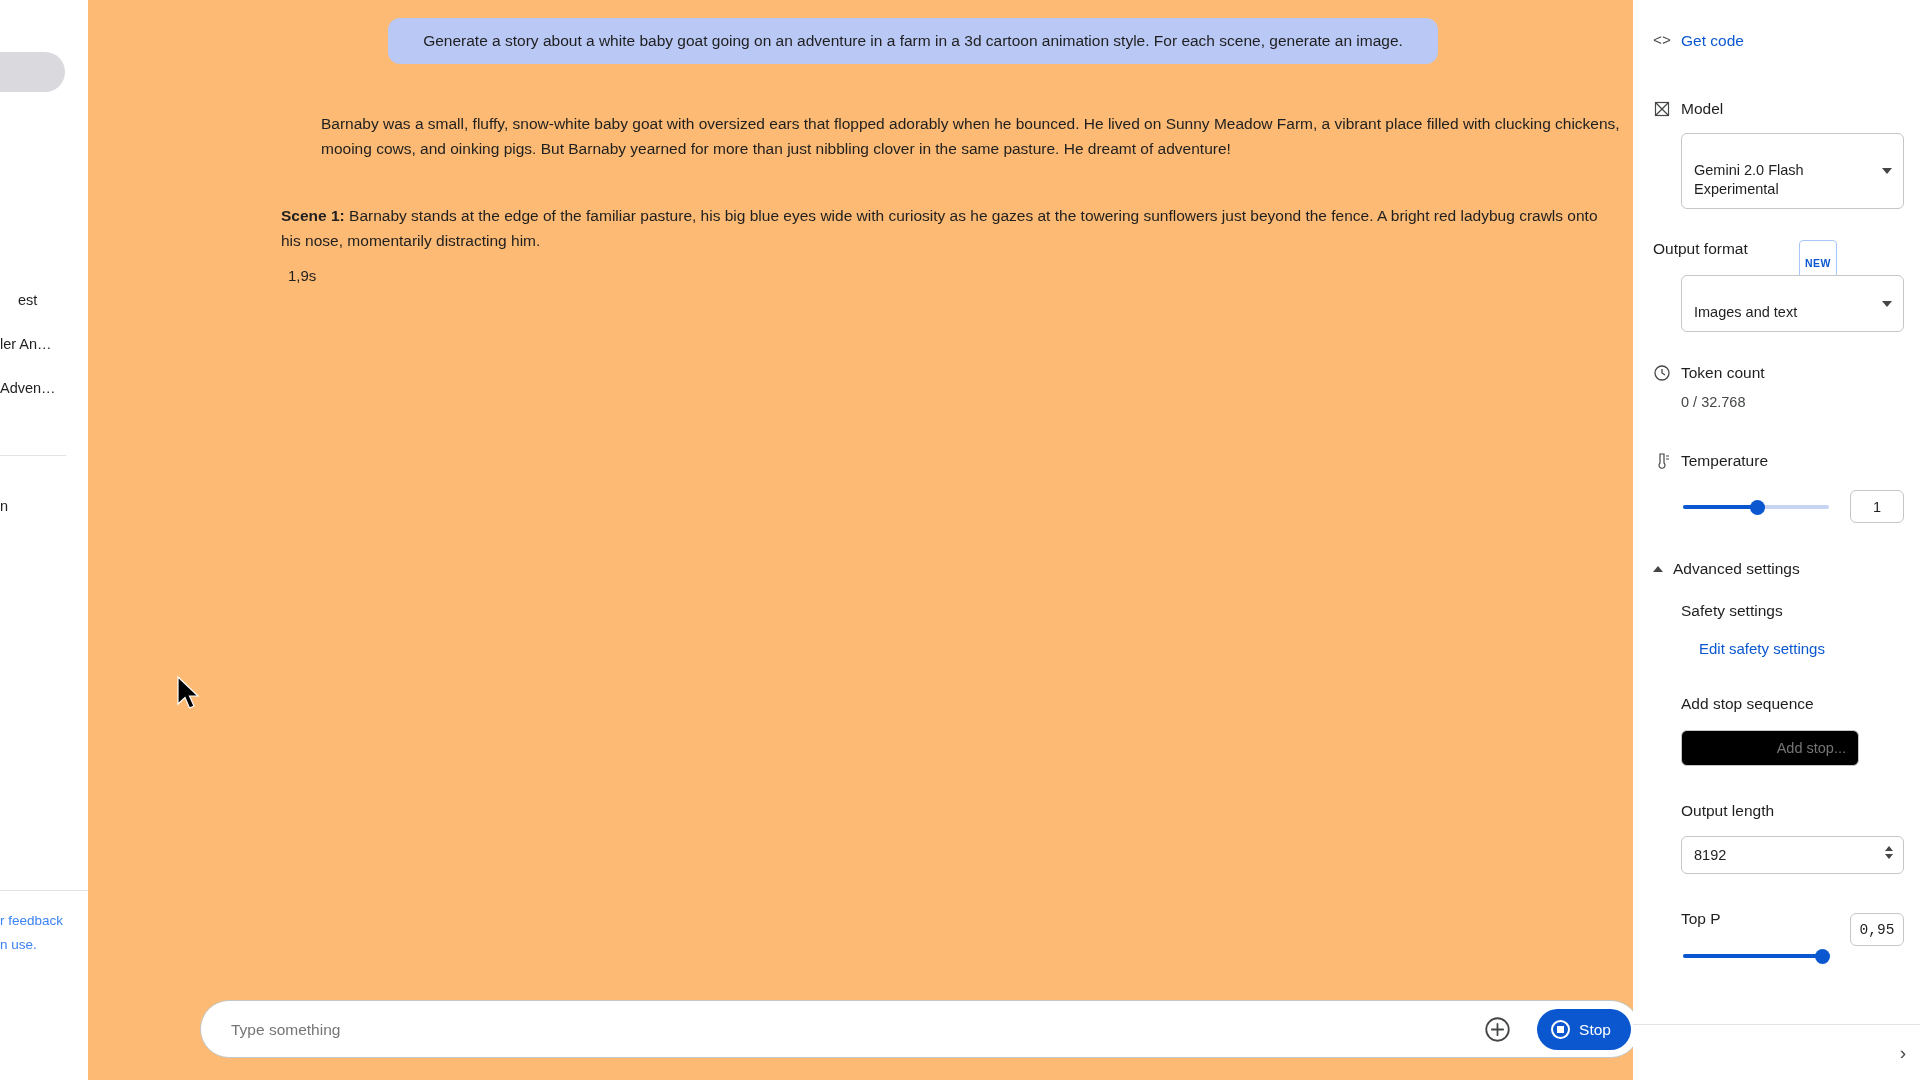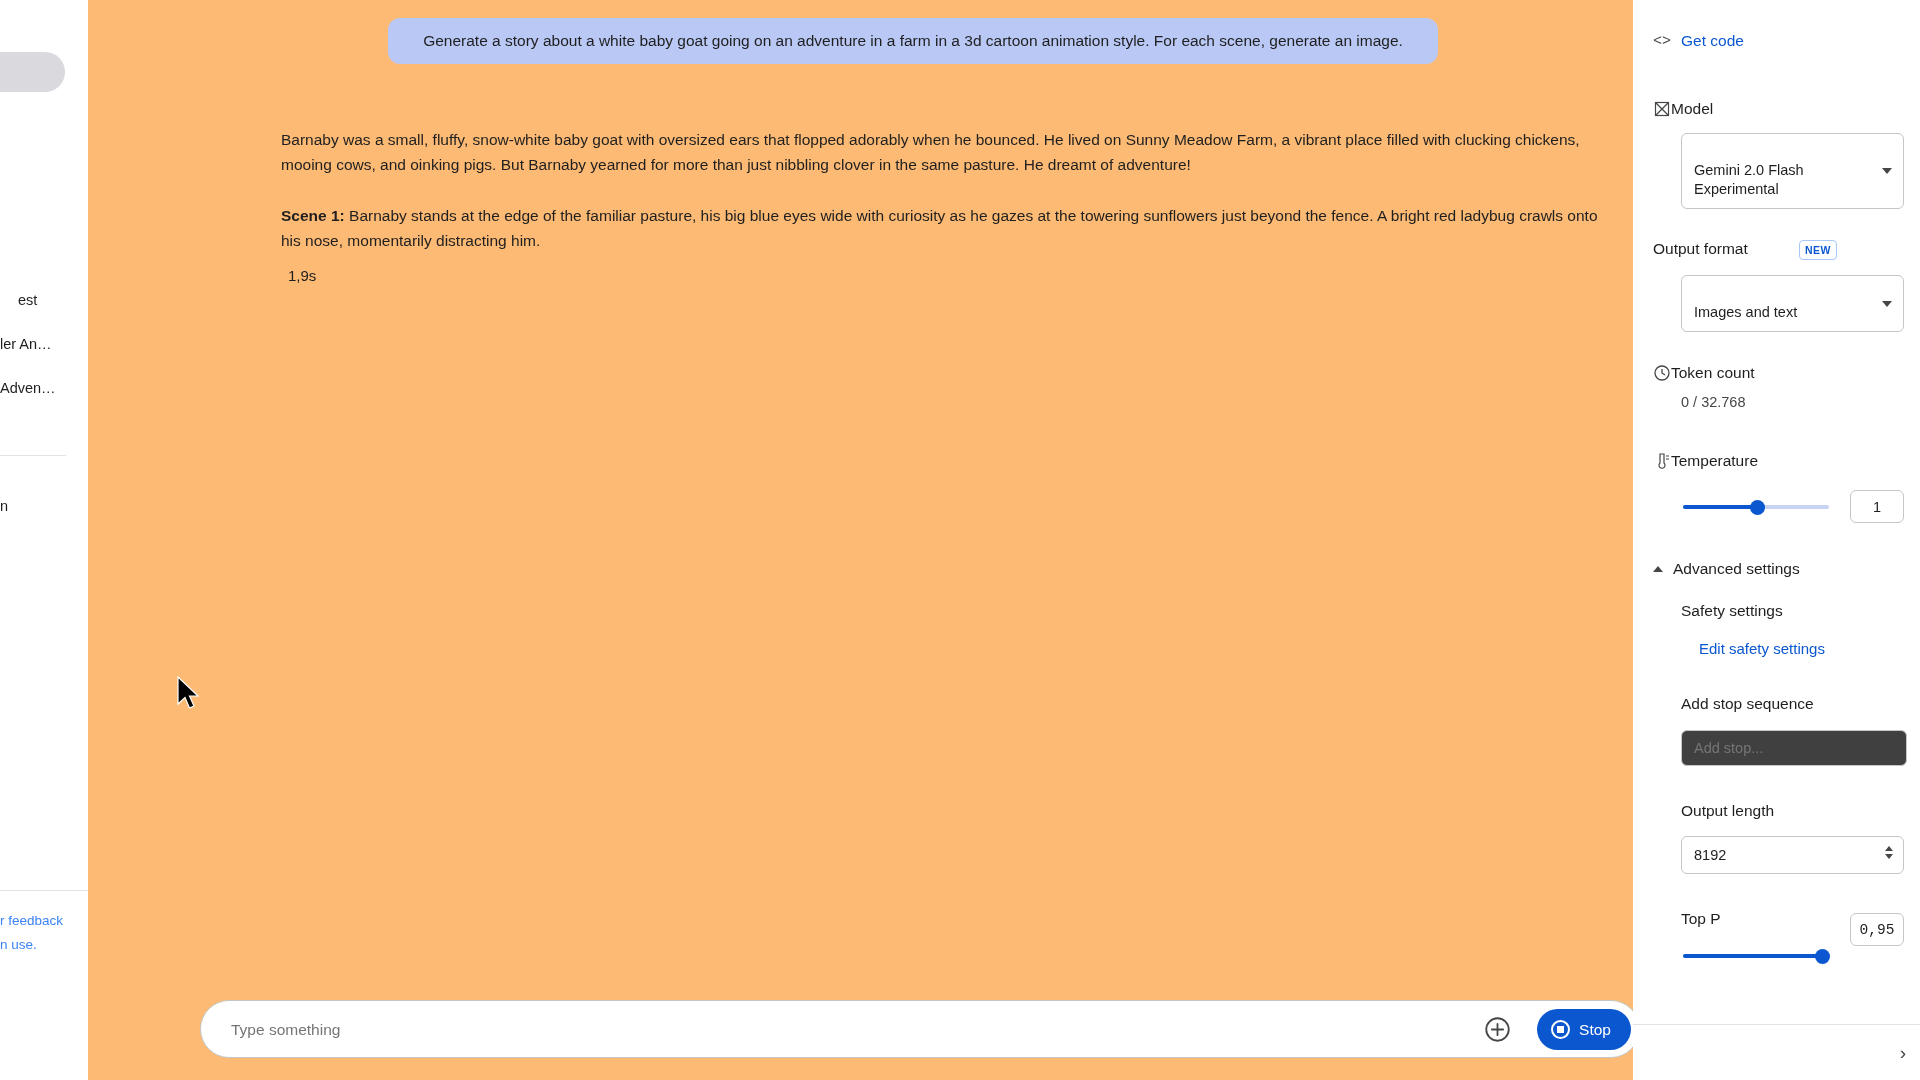--- a/index.html
+++ b/index.html
@@ -95,21 +95,21 @@
     text-align: center;
   }
   .resp-para {
     position: absolute;
     left: 193px;
     width: 1330px;
     font-size: 15.5px;
     line-height: 25px;
     color: #1f1f1f;
   }
-  .resp-para.p1 { top: 127px; }
+  .resp-para.p1 { top: 111px; margin-left: 40px; }
   .resp-para.p2 { top: 203px; }
   .scene-label { font-weight: bold; }
   .timer {
     position: absolute;
     left: 200px;
     top: 267px;
     font-size: 15px;
     color: #1f1f1f;
   }
   .cursor {
@@ -206,20 +206,21 @@
     font-size: 15.5px;
     cursor: pointer;
   }
   .code-glyph { font-size: 15px; color: #444746; font-family: "Liberation Mono", monospace; }
 
   .sec-title {
     position: absolute;
     left: 20px;
     display: flex;
     align-items: center;
+    gap: 10px;
     font-size: 15.5px;
     color: #1f1f1f;
   }
   .sec-title .ico { width: 18px; height: 18px; display:block; }
   .panel-select {
     position: absolute;
     left: 48px;
     width: 223px;
     box-sizing: border-box;
     border: 1px solid #c4c7c5;
@@ -247,21 +248,21 @@
     font-size: 15.5px;
     color: #1f1f1f;
   }
   .badge-new {
     position: absolute;
     font-size: 10.5px;
     font-weight: bold;
     color: #0b57d0;
     border: 1px solid #a8c7fa;
     border-radius: 4px;
-    padding: 3px 5px;
+    padding: 16px 5px;
     letter-spacing: 0.4px;
   }
   .muted {
     position: absolute;
     left: 48px;
     font-size: 14.5px;
     color: #444746;
   }
   .slider-track {
     position: absolute;
@@ -313,32 +314,33 @@
   .link-blue {
     position: absolute;
     left: 66px;
     color: #0b57d0;
     font-size: 15px;
     cursor: pointer;
   }
   .text-input {
     position: absolute;
     left: 48px;
-    width: 226px;
+    width: 178px;
     height: 36px;
     box-sizing: border-box;
     border: 1px solid #c4c7c5;
     border-radius: 6px;
-    background: #404040;
+    background: #000000;
     font-size: 14.5px;
     color: #8a8d91;
     padding: 0 12px;
     line-height: 34px;
     font-family: "Liberation Sans", sans-serif;
     outline: none;
+    text-align: right;
   }
   .spin-box {
     position: absolute;
     left: 48px;
     width: 223px;
     height: 38px;
     box-sizing: border-box;
     border: 1px solid #c4c7c5;
     border-radius: 6px;
     background: #ffffff;

